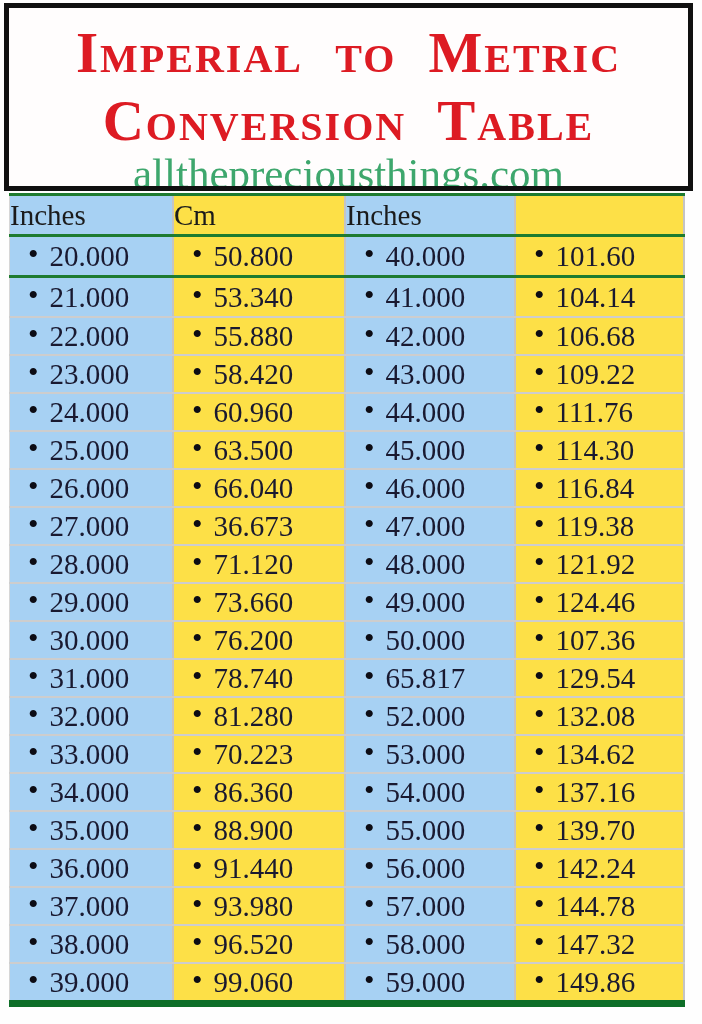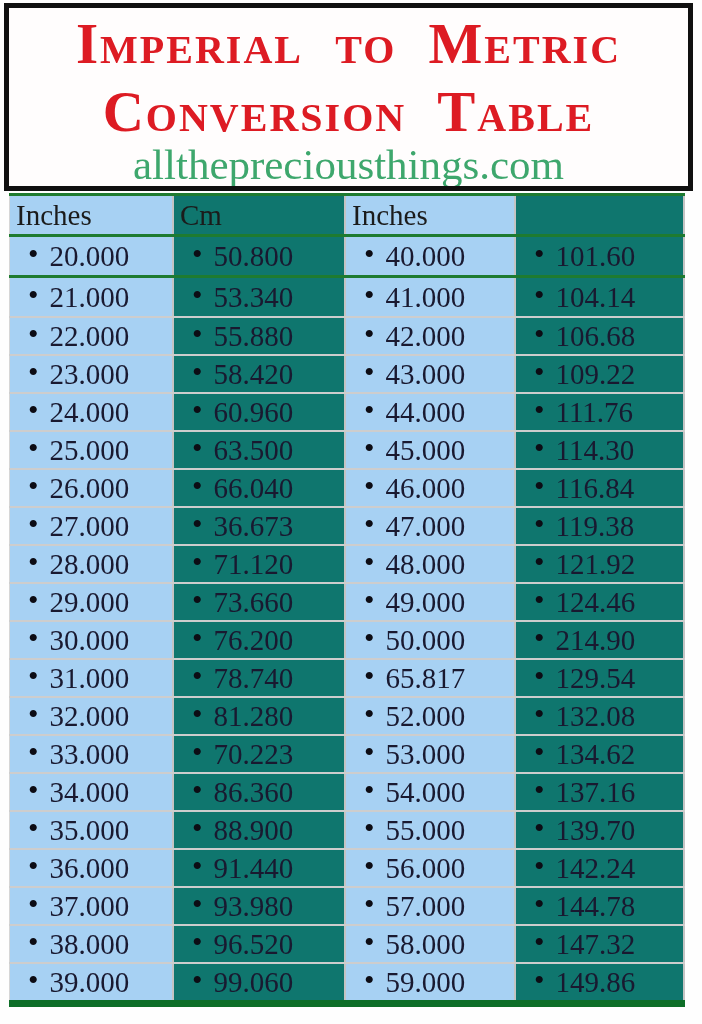--- a/index.html
+++ b/index.html
@@ -32,21 +32,21 @@
     overflow: hidden;
   }
   .title-line {
     font-variant: small-caps;
     font-weight: bold;
     color: var(--title-red, #dd1b23);
     font-size: 57px;
     line-height: 60px;
     letter-spacing: 2px;
     word-spacing: 16px;
-    margin-top: 6px;
+    margin-top: 15px;
     white-space: nowrap;
   }
   .title-line.second { margin-top: 8px; }
   .website {
     font-size: 43px;
     line-height: 46px;
     color: var(--url-green, #3ea76d);
     margin-top: 0px;
     white-space: nowrap;
   }
@@ -80,26 +80,26 @@
     align-items: center;
     gap: 11px;
     padding-left: 18px;
     overflow: hidden;
   }
   .c0 { width: 163px; border-left: 1px solid #d6d6d6; }
   .c1 { width: 172px; border-left: 2px solid #c4c4c4; }
   .c2 { width: 170px; border-left: 2px solid #c4c4c4; }
   .c3 { width: 171px; border-left: 2px solid #c4c4c4; border-right: 2px solid #c4c4c4; }
   .blue  { background: var(--col-blue, #a7d1f3); }
-  .white { background: #0f766e; text-align: right; }
+  .white { background: #fde047; text-align: right; }
   .hcell {
     box-sizing: border-box;
     display: flex;
     align-items: center;
-    padding-left: 6px;
+    padding-left: 0;
     font-size: 29px;
     color: #1b1b1b;
   }
   .bullet {
     font-size: 30px;
     line-height: 1;
     color: #0c0c14;
     transform: translateY(-2px);
   }
   .val {
@@ -321,21 +321,21 @@
           <div class="cell c1 white">
             <span class="bullet">•</span>
             <span class="val">76.200</span>
           </div>
           <div class="cell c2 blue">
             <span class="bullet">•</span>
             <span class="val">50.000</span>
           </div>
           <div class="cell c3 white">
             <span class="bullet">•</span>
-            <span class="val">214.90</span>
+            <span class="val">107.36</span>
           </div>
         </div>
         <div class="trow">
           <div class="cell c0 blue">
             <span class="bullet">•</span>
             <span class="val">31.000</span>
           </div>
           <div class="cell c1 white">
             <span class="bullet">•</span>
             <span class="val">78.740</span>

